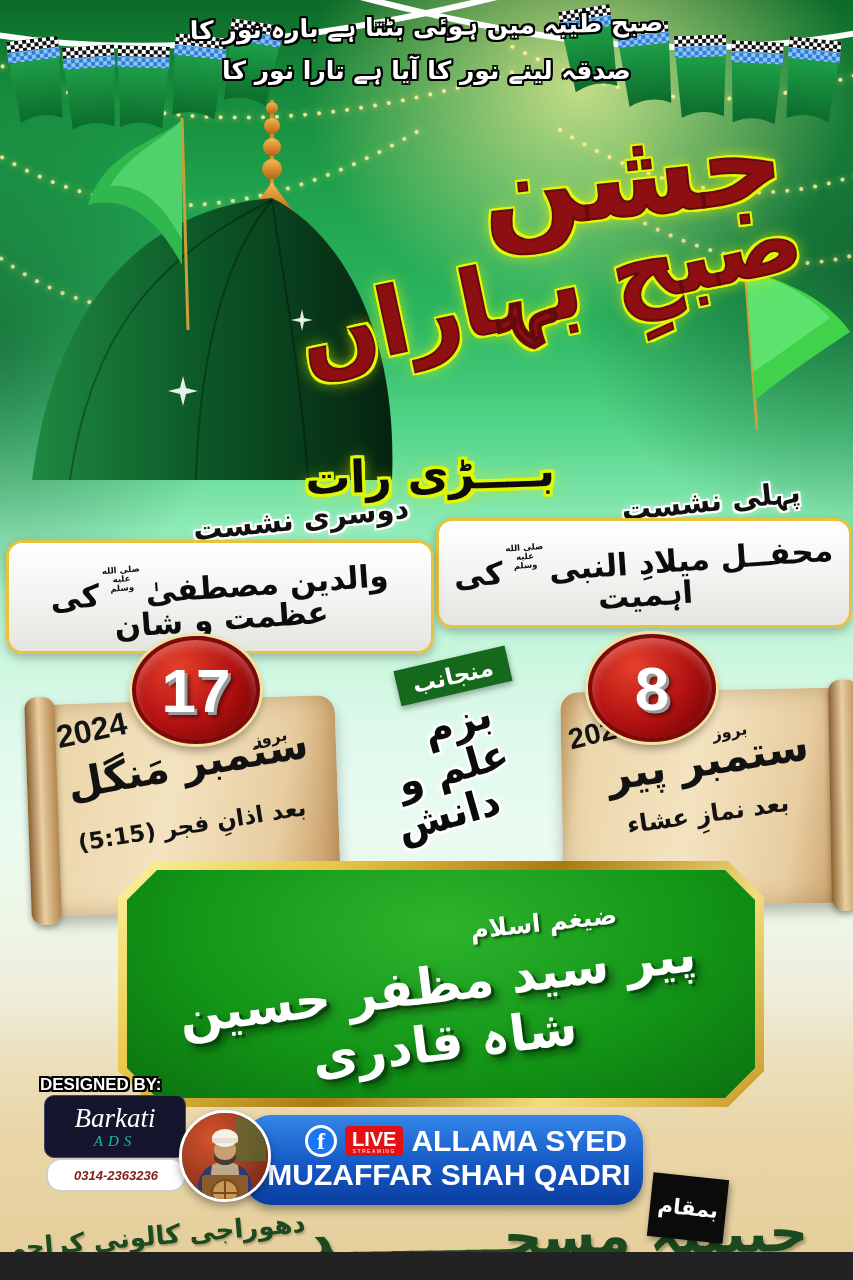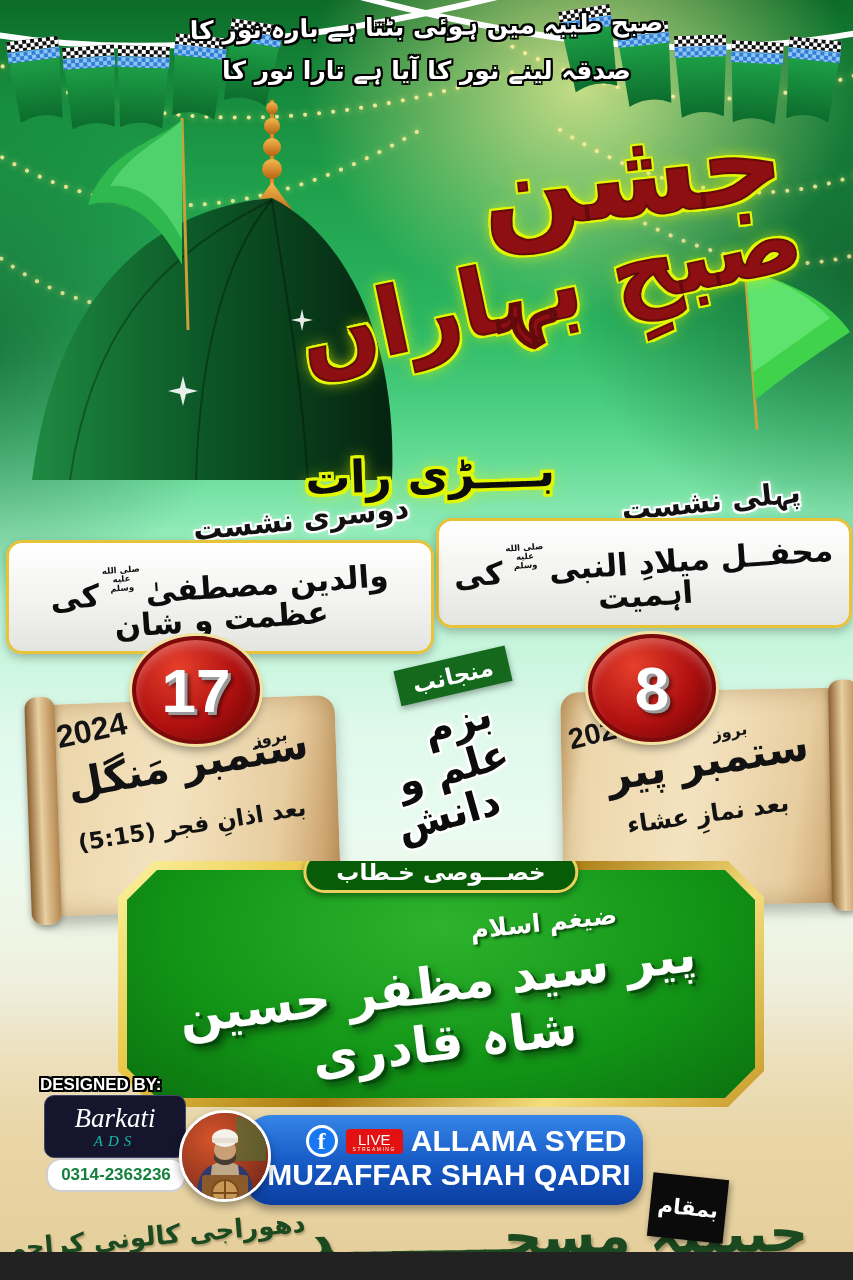--- a/index.html
+++ b/index.html
@@ -118,33 +118,33 @@
   
   .des-head{left:40px;top:1075px;font-family:"Liberation Sans",sans-serif;font-size:17px;
     font-weight:bold;color:#fff;z-index:4;}
   .navy-box{left:44px;top:1095px;width:140px;height:61px;background:#15152e;border-radius:10px;
     border:1px solid #43436b;display:flex;flex-direction:column;align-items:center;justify-content:center;z-index:4;}
   .brand{font-family:"Liberation Serif",serif;font-style:italic;font-size:27px;color:#fff;line-height:1;}
   .brand-sub{font-family:"Liberation Serif",serif;font-style:italic;font-size:15px;color:#14b8a6;
     letter-spacing:5px;line-height:1;margin-top:2px;}
   .phone-box{left:46px;top:1158px;width:136px;height:30px;background:#fff;border-radius:15px;
     border:2px solid #cfcfcf;display:flex;align-items:center;justify-content:center;
-    font-family:"Liberation Sans",sans-serif;font-size:17px;font-weight:bold;color:#15803d;z-index:4;}
+    font-family:"Liberation Sans",sans-serif;font-size:13px;font-weight:bold;color:#7f1d1d;z-index:4;font-style:italic;}
 
   
   .blue-banner{left:245px;top:1115px;width:398px;height:90px;border-radius:26px;
     background:linear-gradient(180deg,#3585e8,#1659c4 55%,#0b3da0);
     box-shadow:0 5px 9px rgba(0,0,0,.35);z-index:4;padding:10px 8px 0 52px;box-sizing:border-box;
     font-family:"Liberation Sans",sans-serif;color:#fff;}
   .bb-row1{display:flex;align-items:center;justify-content:center;gap:8px;}
   .fb-circle{width:32px;height:32px;border-radius:50%;background:#1877f2;border:3px solid #fff;
     display:flex;align-items:center;justify-content:center;font-family:"Liberation Serif",serif;
     font-size:24px;font-weight:bold;color:#fff;box-sizing:border-box;line-height:1;}
   .live-badge{background:#e31111;border-radius:4px;padding:3px 7px 2px;text-align:center;line-height:1;}
-  .live-main{font-size:15px;font-weight:normal;display:block;}
+  .live-main{font-size:20px;font-weight:bold;display:block;}
   .live-sub{font-size:5px;letter-spacing:1.5px;display:block;}
   .en-name{font-size:30px;font-weight:bold;line-height:1.05;white-space:nowrap;}
   .bb-row2{text-align:center;margin-top:2px;margin-left:-34px;}
   .photo{left:179px;top:1110px;width:86px;height:86px;border-radius:50%;border:3px solid #fff;
     overflow:hidden;z-index:5;box-shadow:0 4px 8px rgba(0,0,0,.35);background:#7a2a1a;}
 
   
   .venue-tag{left:650px;top:1176px;width:76px;height:64px;background:#0b0b0b;color:#fff;
     display:flex;align-items:center;justify-content:center;font-size:21px;font-weight:bold;
     transform:rotate(6deg);z-index:4;box-shadow:2px 3px 6px rgba(0,0,0,.4);}
@@ -300,21 +300,20 @@
     <div>بزم</div>
     <div>علم و</div>
     <div>دانش</div>
   </div>
 
   <div class="abs gbanner">
     <div class="gb-inner">
       <div class="honorific rtl">ضیغم اسلام</div>
       <div class="name-urdu rtl">پیر سید مظفر حسین شاہ قادری</div>
     </div>
-    <div class="special-pill rtl">خصـــوصی خـطاب</div>
   </div>
 
   <div class="abs des-head ob">DESIGNED BY:</div>
   <div class="abs navy-box">
     <span class="brand">Barkati</span>
     <span class="brand-sub">ADS</span>
   </div>
   <div class="abs phone-box">0314-2363236</div>
 
   <div class="abs photo">

